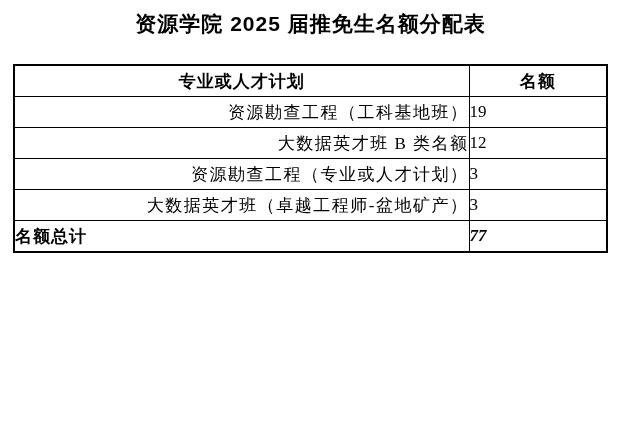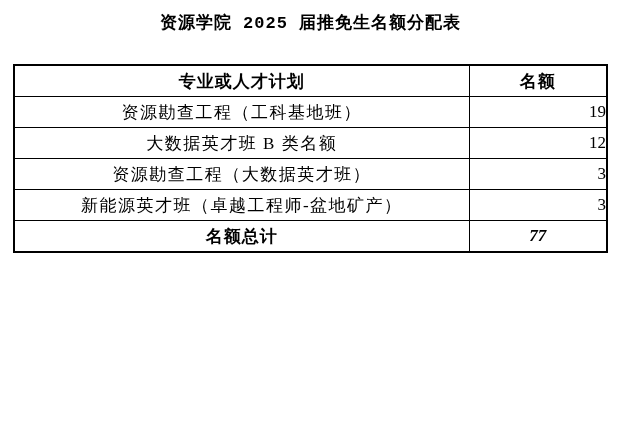--- a/index.html
+++ b/index.html
@@ -16,25 +16,25 @@
   }
   .page {
     width: 621px;
     height: 423px;
     position: relative;
   }
   .title {
     margin: 0;
     padding-top: 9px;
     text-align: center;
-    font-size: 17px;
+    font-size: 21px;
     font-weight: bold;
     letter-spacing: 1px;
     line-height: 30px;
-    font-family: Liberation Mono, monospace;
+    font-family: Liberation Sans, sans-serif;
   }
   table.quota-table {
     position: absolute;
     left: 13px;
     top: 64px;
     width: 593px;
     border-collapse: collapse;
     table-layout: fixed;
     border: 2px solid #000000;
     font-size: 17px;
@@ -48,31 +48,30 @@
     padding: 0;
     vertical-align: middle;
     overflow: hidden;
     white-space: nowrap;
   }
   table.quota-table thead th {
     font-weight: bold;
     letter-spacing: 1px;
   }
   td.cell-label {
-    text-align: center;
+    text-align: right;
     padding-left: 6px;
     letter-spacing: 1.5px;
   }
   td.cell-value {
-    text-align: right;
+    text-align: left;
     letter-spacing: 0;
   }
   tfoot td {
     font-weight: bold;
-    text-align: center;
     letter-spacing: 1px;
   }
   tfoot td.total-value {
     letter-spacing: 0;
     font-style: italic;
   }
 </style>
 </head>
 <body>
 
@@ -94,25 +93,25 @@
     <tbody id="rows-body">
         <tr>
           <td class="cell-label">资源勘查工程（工科基地班）</td>
           <td class="cell-value">19</td>
         </tr>
         <tr>
           <td class="cell-label">大数据英才班 B 类名额</td>
           <td class="cell-value">12</td>
         </tr>
         <tr>
-          <td class="cell-label">资源勘查工程（大数据英才班）</td>
+          <td class="cell-label">资源勘查工程（专业或人才计划）</td>
           <td class="cell-value">3</td>
         </tr>
         <tr>
-          <td class="cell-label">新能源英才班（卓越工程师-盆地矿产）</td>
+          <td class="cell-label">大数据英才班（卓越工程师-盆地矿产）</td>
           <td class="cell-value">3</td>
         </tr>
       </tbody>
     <tfoot>
       <tr>
         <td class="total-label">名额总计</td>
         <td class="total-value">77</td>
       </tr>
     </tfoot>
   </table>

